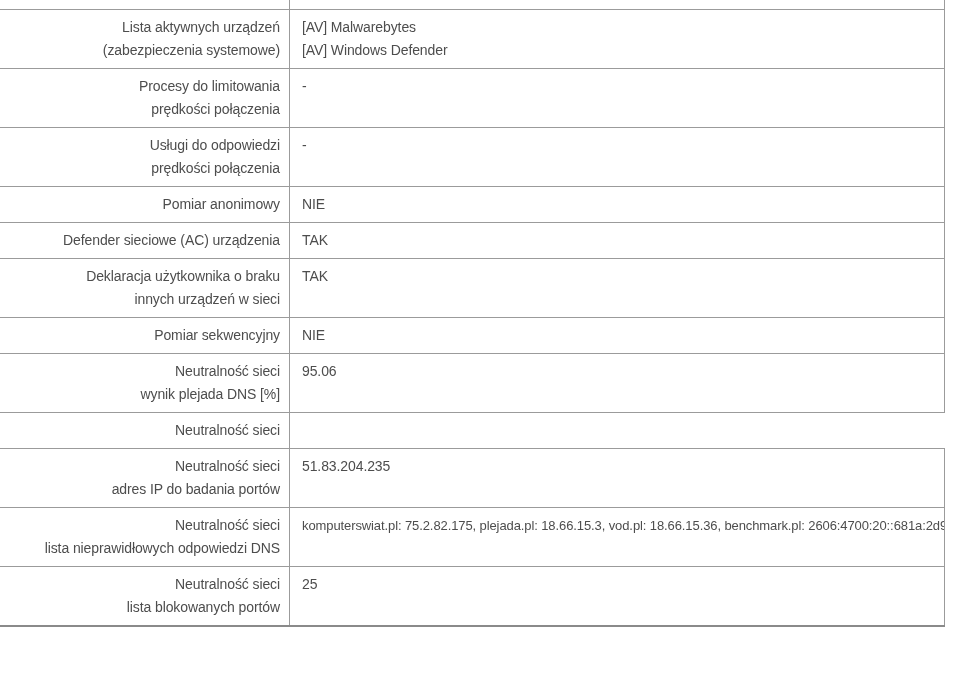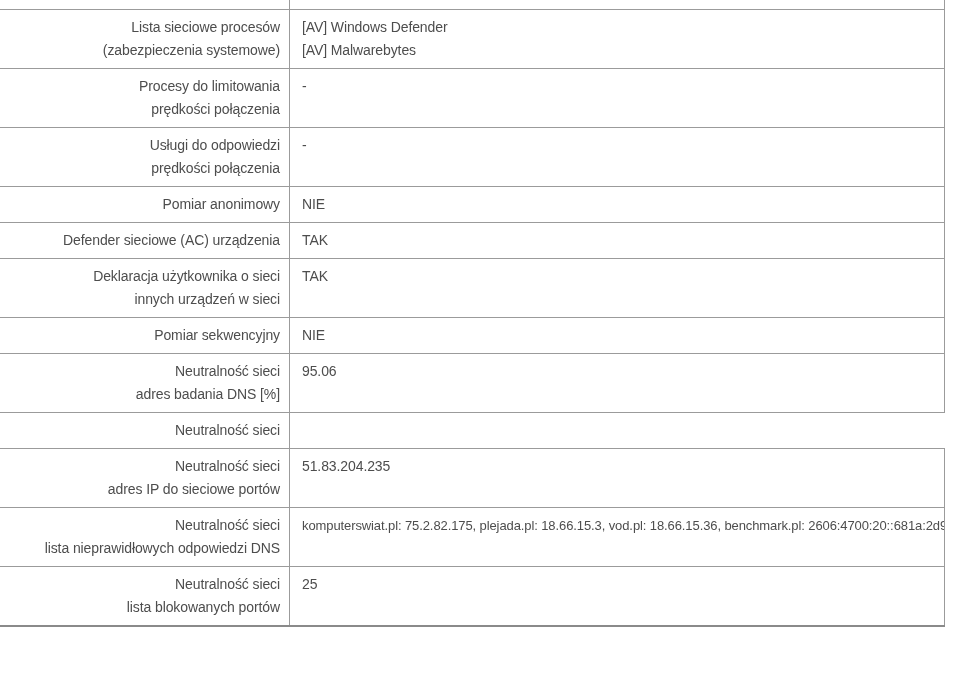--- a/index.html
+++ b/index.html
@@ -70,26 +70,26 @@
 
 <div class="screen">
   <div class="spec-table">
     <div class="row sliver">
       <div class="cell-label"></div>
       <div class="cell-value"></div>
     </div>
 
   <div class="row">
     <div class="cell-label">
-          <div class="line">Lista sieciowe procesów</div>
+          <div class="line">Lista aktywnych urządzeń</div>
           <div class="line">(zabezpieczenia systemowe)</div>
         </div>
     <div class="cell-value">
+          <div class="line">[AV] Malwarebytes</div>
           <div class="line">[AV] Windows Defender</div>
-          <div class="line">[AV] Malwarebytes</div>
         </div>
   </div>
 
   <div class="row">
     <div class="cell-label">
           <div class="line">Procesy do limitowania</div>
           <div class="line">prędkości połączenia</div>
         </div>
     <div class="cell-value">
           <div class="line">-</div>
@@ -119,57 +119,57 @@
     <div class="cell-label">
           <div class="line">Defender sieciowe (AC) urządzenia</div>
         </div>
     <div class="cell-value">
           <div class="line">TAK</div>
         </div>
   </div>
 
   <div class="row">
     <div class="cell-label">
-          <div class="line">Deklaracja użytkownika o sieci</div>
+          <div class="line">Deklaracja użytkownika o braku</div>
           <div class="line">innych urządzeń w sieci</div>
         </div>
     <div class="cell-value">
           <div class="line">TAK</div>
         </div>
   </div>
 
   <div class="row">
     <div class="cell-label">
           <div class="line">Pomiar sekwencyjny</div>
         </div>
     <div class="cell-value">
           <div class="line">NIE</div>
         </div>
   </div>
 
   <div class="row">
     <div class="cell-label">
           <div class="line">Neutralność sieci</div>
-          <div class="line">adres badania DNS [%]</div>
+          <div class="line">wynik plejada DNS [%]</div>
         </div>
     <div class="cell-value">
           <div class="line">95.06</div>
         </div>
   </div>
 
   <div class="row">
     <div class="cell-label">
           <div class="line">Neutralność sieci</div>
         </div>
   </div>
 
   <div class="row">
     <div class="cell-label">
           <div class="line">Neutralność sieci</div>
-          <div class="line">adres IP do sieciowe portów</div>
+          <div class="line">adres IP do badania portów</div>
         </div>
     <div class="cell-value">
           <div class="line">51.83.204.235</div>
         </div>
   </div>
 
   <div class="row">
     <div class="cell-label">
           <div class="line">Neutralność sieci</div>
           <div class="line">lista nieprawidłowych odpowiedzi DNS</div>

